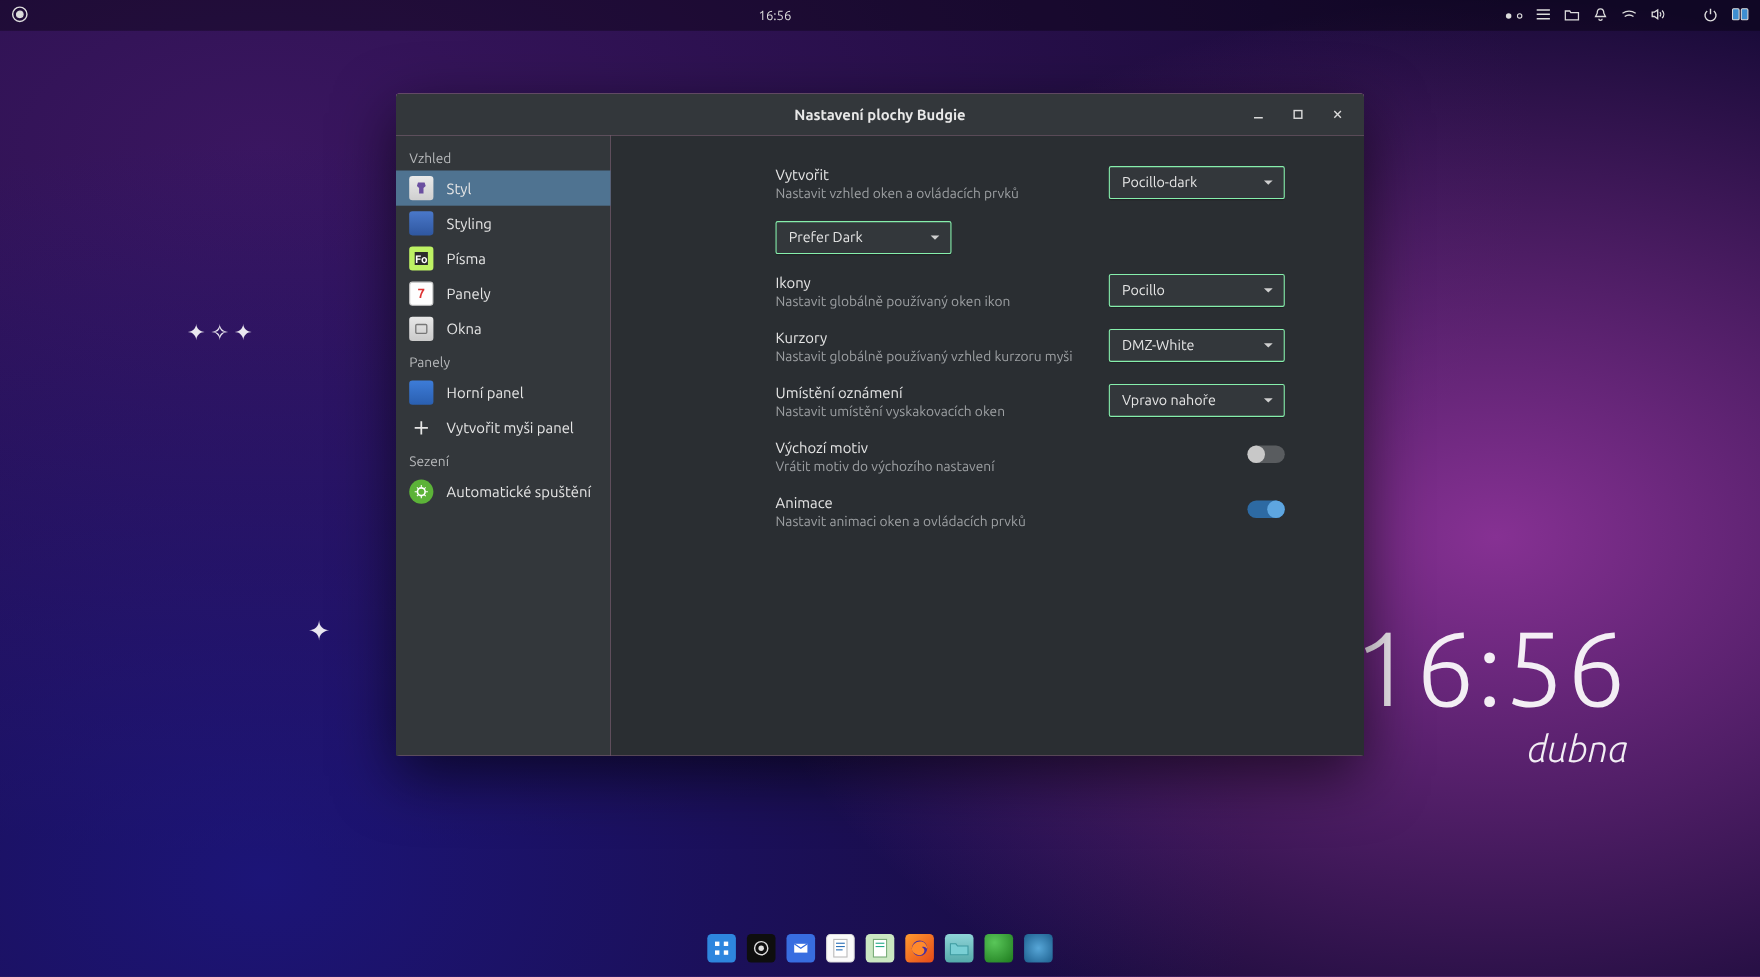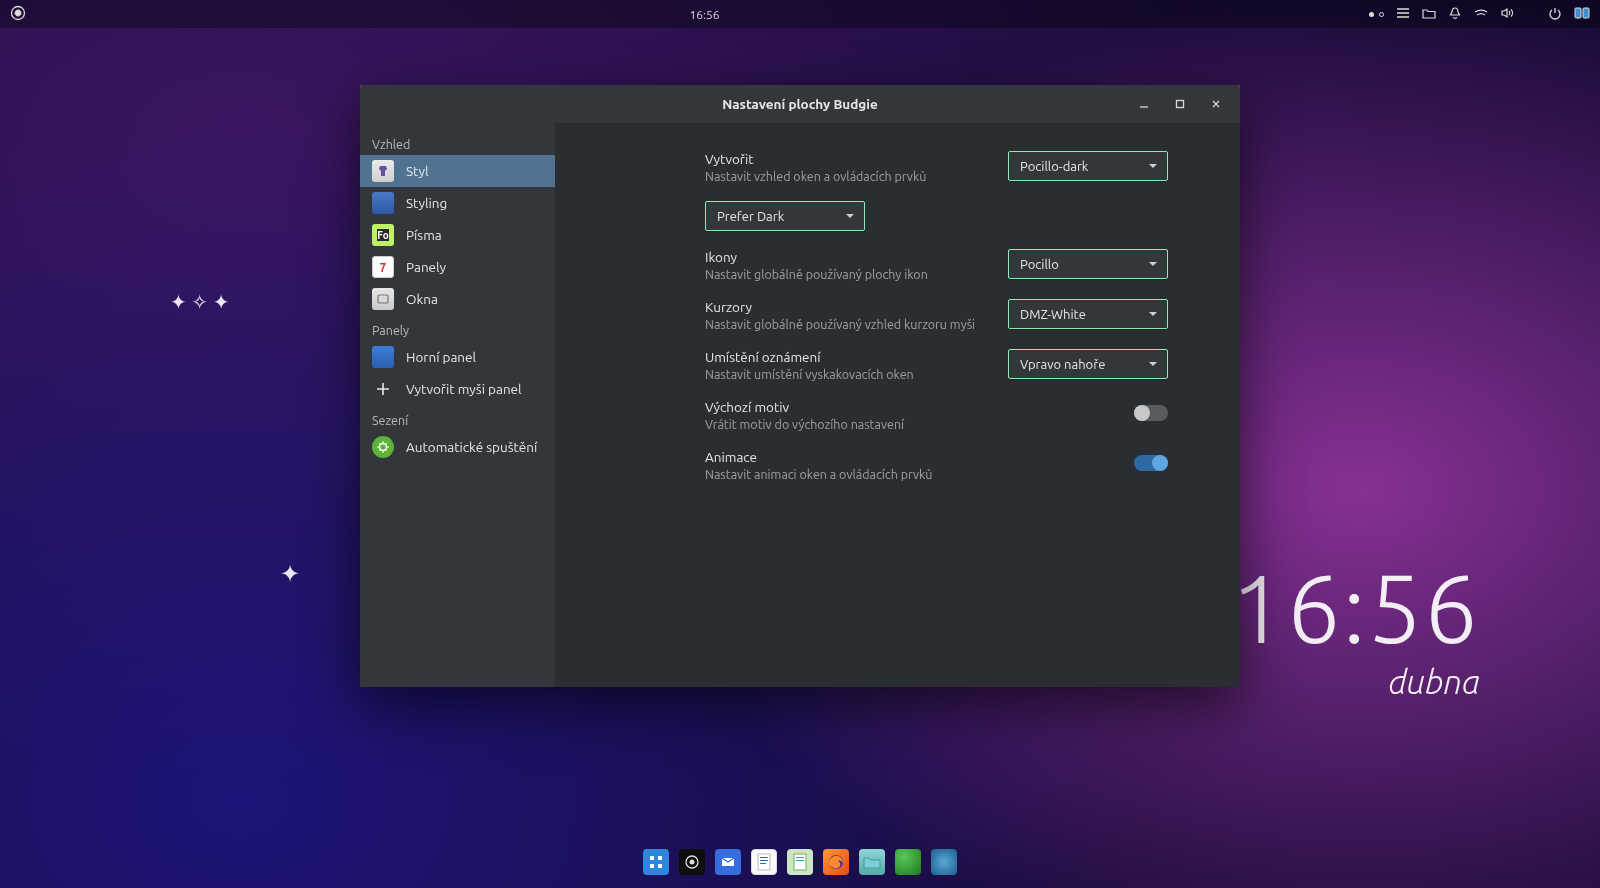--- a/index.html
+++ b/index.html
@@ -249,21 +249,21 @@
           <span>Prefer Dark</span>
           <svg width="10" height="10" viewBox="0 0 10 10">
               <path d="M1 3l4 4 4-4z"></path>
             </svg>
         </div>
       </div>
 
       <div class="row">
         <div class="label">
           <div class="t">Ikony</div>
-          <div class="d">Nastavit globálně používaný plochy ikon</div>
+          <div class="d">Nastavit globálně používaný oken ikon</div>
         </div>
         <div class="combo">
           <span>Pocillo</span>
           <svg width="10" height="10" viewBox="0 0 10 10">
               <path d="M1 3l4 4 4-4z"></path>
             </svg>
         </div>
       </div>
 
       <div class="row">

